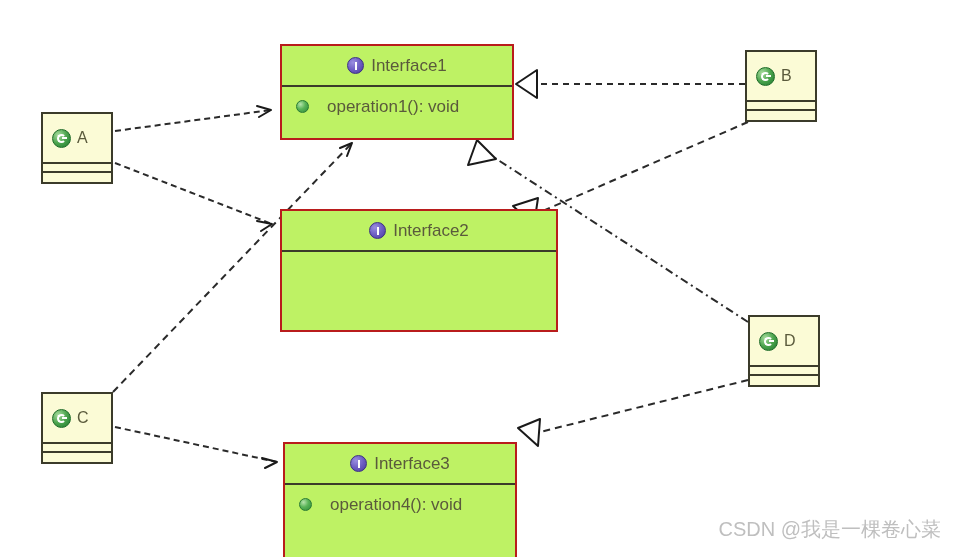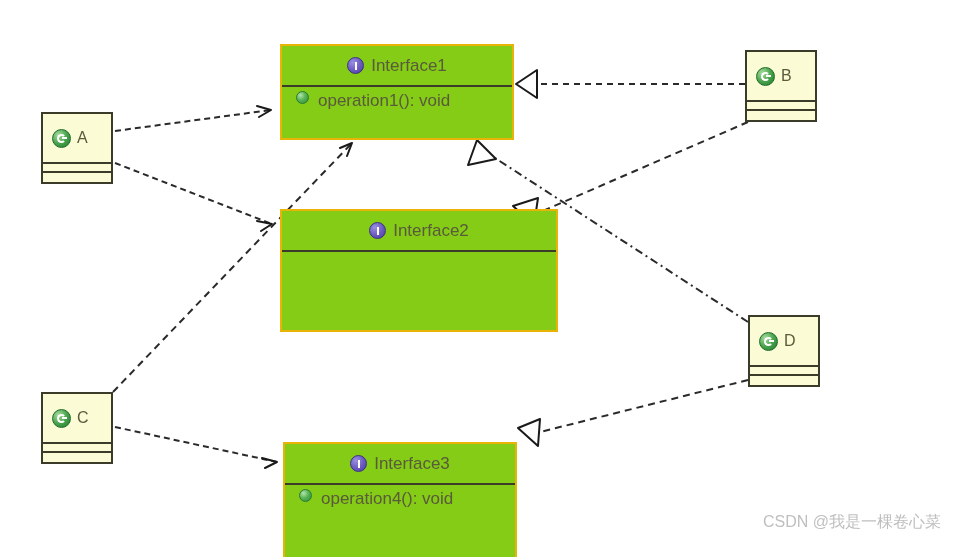--- a/index.html
+++ b/index.html
@@ -21,22 +21,22 @@
     position: absolute;
     left: 0;
     top: 0;
     width: 953px;
     height: 557px;
   }
 
   
   .iface {
     position: absolute;
-    background: #84cc16;
-    border: 2px solid #eab308;
+    background: #bef264;
+    border: 2px solid #b91c1c;
     box-sizing: border-box;
     z-index: 5;
   }
   .iface-title {
     display: flex;
     align-items: center;
     justify-content: center;
     gap: 7px;
     height: 41px;
     font-size: 17px;
@@ -44,22 +44,22 @@
     border-bottom: 2px solid #3b3b2a;
     box-sizing: border-box;
     white-space: nowrap;
   }
   .iface-ops {
     padding: 4px 0 4px 0;
     box-sizing: border-box;
   }
   .op-row {
     display: flex;
-    align-items: flex-start;
-    gap: 9px;
+    align-items: center;
+    gap: 18px;
     height: 31px;
     padding-left: 14px;
     font-size: 17px;
     color: #5a5a3c;
     white-space: nowrap;
   }
 
   
   .ic-iface {
     width: 17px;
@@ -157,22 +157,22 @@
     top: 7.5px;
     width: 5px;
     height: 2px;
     background: #ffffff;
   }
 
   
   .watermark {
     position: absolute;
     right: 12px;
-    bottom: 24px;
-    font-size: 16px;
+    bottom: 14px;
+    font-size: 20px;
     color: #bfbfbf;
     white-space: nowrap;
     z-index: 8;
   }
 </style>
 </head>
 <body>
 
 <div id="canvas">
 

